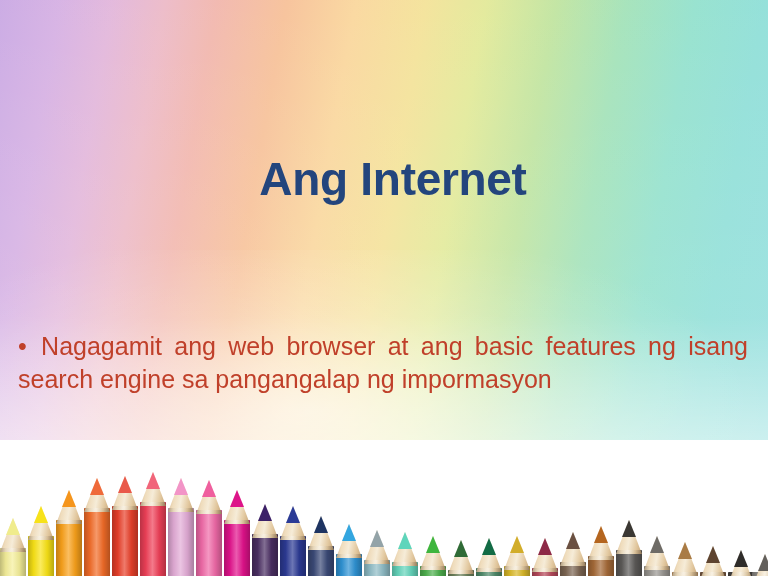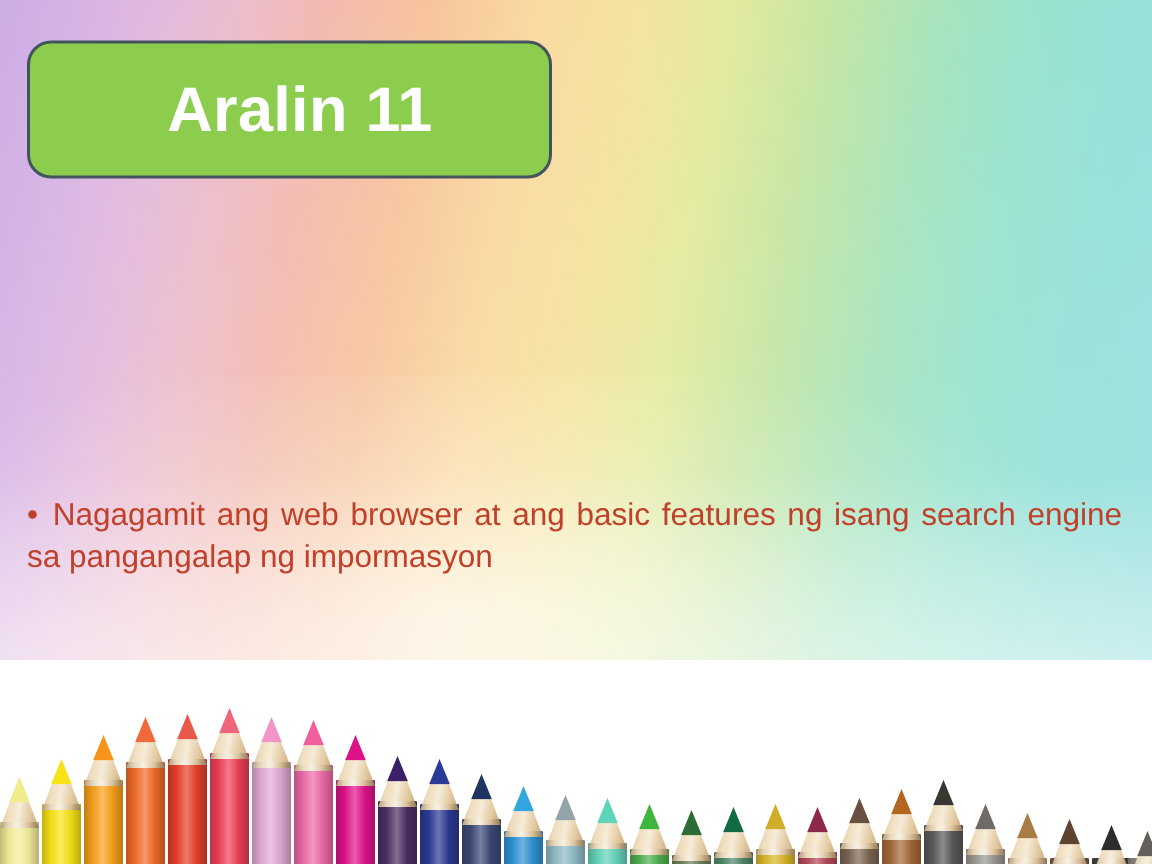--- a/index.html
+++ b/index.html
@@ -99,21 +99,21 @@
   }
   .title-line { display: block; }
 
   
   .body-block {
     position: absolute;
     left: 18px;
     right: 20px;
     top: 330px;
     color: #c0402a;
-    font-size: 21px;
+    font-size: 25px;
     line-height: 1.32;
     text-align: justify;
     text-justify: inter-word;
   }
   .body-block .bullet-dot { margin-right: 2px; }
 
   
   .pencil-strip {
     position: absolute;
     left: 0;
@@ -170,25 +170,23 @@
   }
 </style>
 </head>
 <body>
 
 <div class="slide">
 
   <div class="bg-gradient"></div>
   <div class="bg-haze"></div>
 
-  <div class="lesson-badge">
-    <span class="lesson-badge-label">Aralin 11</span>
-  </div>
 
   <div class="title-block">
+    <span class="title-line">Ang Internet</span>
   </div>
 
   <div class="body-block">
     <span class="bullet-dot">•</span>
     <span>Nagagamit ang web browser at ang basic features ng isang search engine sa pangangalap ng impormasyon</span>
   </div>
 
   <div class="pencil-strip" id="pencil-strip">
       <div class="pencil" style="left: 0px; height: 58px; bottom: 0px; overflow: visible;">
         <div class="barrel" style="height: 106px; background: rgb(245, 239, 154); bottom: -78px;"></div>

